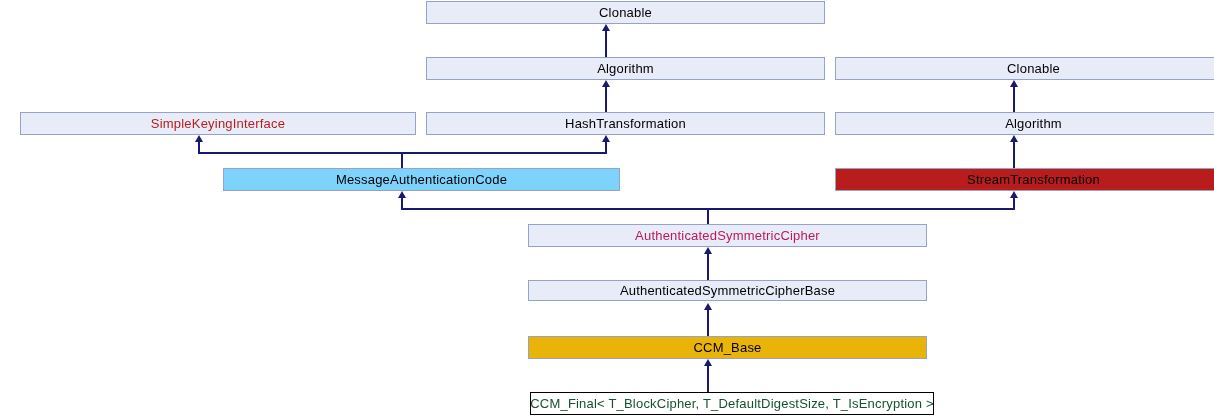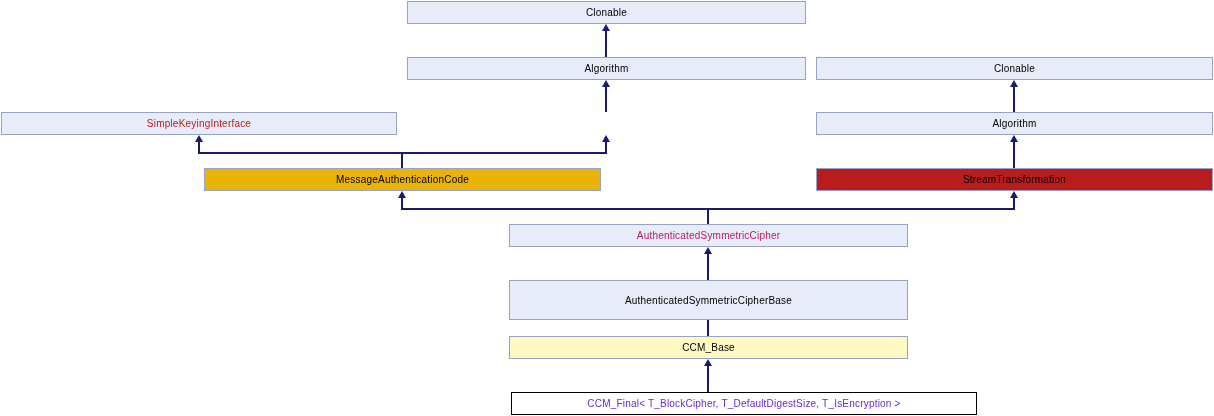--- a/index.html
+++ b/index.html
@@ -14,27 +14,28 @@
     background: #ffffff;
     font-family: "Liberation Sans", "DejaVu Sans", sans-serif;
     overflow: hidden;
   }
   .node {
     position: absolute;
     box-sizing: border-box;
     border: 1px solid #95a3c7;
     background: #e8ecf8;
     color: #000000;
-    font-size: 10px;
+    font-size: 13px;
     letter-spacing: 0.2px;
     display: flex;
     align-items: center;
     justify-content: center;
     white-space: nowrap;
     cursor: pointer;
+    margin-left: 19px;
   }
   .node.current {
     border: 1px solid #000000;
     background: #ffffff;
     cursor: default;
   }
   .edge-line {
     position: absolute;
   }
   .edge-arrow {
@@ -73,20 +74,21 @@
     <div class="edge-line" style="left: 707px; top: 254px; width: 2px; height: 26px; background: rgb(25, 25, 112);"></div>
     <div class="edge-arrow" style="left: 704px; top: 247px; border-bottom-color: rgb(25, 25, 112);"></div>
     <div class="edge-line" style="left: 707px; top: 310px; width: 2px; height: 26px; background: rgb(25, 25, 112);"></div>
     <div class="edge-arrow" style="left: 704px; top: 303px; border-bottom-color: rgb(25, 25, 112);"></div>
     <div class="edge-line" style="left: 707px; top: 366px; width: 2px; height: 26px; background: rgb(25, 25, 112);"></div>
     <div class="edge-arrow" style="left: 704px; top: 359px; border-bottom-color: rgb(25, 25, 112);"></div>
     <div class="node" style="left: 407px; top: 1px; width: 399px; height: 23px; background: rgb(232, 236, 248); border-color: rgb(149, 163, 199); color: rgb(0, 0, 0);">Clonable</div>
     <div class="node" style="left: 407px; top: 57px; width: 399px; height: 23px; background: rgb(232, 236, 248); border-color: rgb(149, 163, 199); color: rgb(0, 0, 0);">Algorithm</div>
     <div class="node" style="left: 816px; top: 57px; width: 397px; height: 23px; background: rgb(232, 236, 248); border-color: rgb(149, 163, 199); color: rgb(0, 0, 0);">Clonable</div>
     <div class="node" style="left: 1px; top: 112px; width: 396px; height: 23px; background: rgb(232, 236, 248); border-color: rgb(149, 163, 199); color: #b91c1c;">SimpleKeyingInterface</div>
+    <div class="node" style="left: 407px; top: 112px; width: 399px; height: 23px; background: rgb(232, 236, 248); border-color: rgb(149, 163, 199); color: rgb(0, 0, 0);">HashTransformation</div>
     <div class="node" style="left: 816px; top: 112px; width: 397px; height: 23px; background: rgb(232, 236, 248); border-color: rgb(149, 163, 199); color: rgb(0, 0, 0);">Algorithm</div>
-    <div class="node" style="left: 204px; top: 168px; width: 397px; height: 23px; background: #eab308; border-color: rgb(149, 163, 199); color: rgb(0, 0, 0);">MessageAuthenticationCode</div>
+    <div class="node" style="left: 204px; top: 168px; width: 397px; height: 23px; background: #7dd3fc; border-color: rgb(149, 163, 199); color: rgb(0, 0, 0);">MessageAuthenticationCode</div>
     <div class="node" style="left: 816px; top: 168px; width: 397px; height: 23px; background: #b91c1c; border-color: rgb(149, 163, 199); color: rgb(0, 0, 0);">StreamTransformation</div>
     <div class="node" style="left: 509px; top: 224px; width: 399px; height: 23px; background: rgb(232, 236, 248); border-color: rgb(149, 163, 199); color: #be185d;">AuthenticatedSymmetricCipher</div>
-    <div class="node" style="left: 509px; top: 280px; width: 399px; height: 40px; background: rgb(232, 236, 248); border-color: rgb(149, 163, 199); color: rgb(0, 0, 0);">AuthenticatedSymmetricCipherBase</div>
-    <div class="node" style="left: 509px; top: 336px; width: 399px; height: 23px; background: #fef9c3; border-color: rgb(149, 163, 199); color: rgb(0, 0, 0);">CCM_Base</div>
-    <div class="node current" style="left: 511px; top: 392px; width: 466px; height: 23px; background: rgb(255, 255, 255); border-color: rgb(0, 0, 0); color: #6d28d9;">CCM_Final&lt; T_BlockCipher, T_DefaultDigestSize, T_IsEncryption &gt;</div>
+    <div class="node" style="left: 509px; top: 280px; width: 399px; height: 21px; background: rgb(232, 236, 248); border-color: rgb(149, 163, 199); color: rgb(0, 0, 0);">AuthenticatedSymmetricCipherBase</div>
+    <div class="node" style="left: 509px; top: 336px; width: 399px; height: 23px; background: #eab308; border-color: rgb(149, 163, 199); color: rgb(0, 0, 0);">CCM_Base</div>
+    <div class="node current" style="left: 511px; top: 392px; width: 404px; height: 23px; background: rgb(255, 255, 255); border-color: rgb(0, 0, 0); color: #14532d;">CCM_Final&lt; T_BlockCipher, T_DefaultDigestSize, T_IsEncryption &gt;</div>
   </div>
 
 </body></html>

